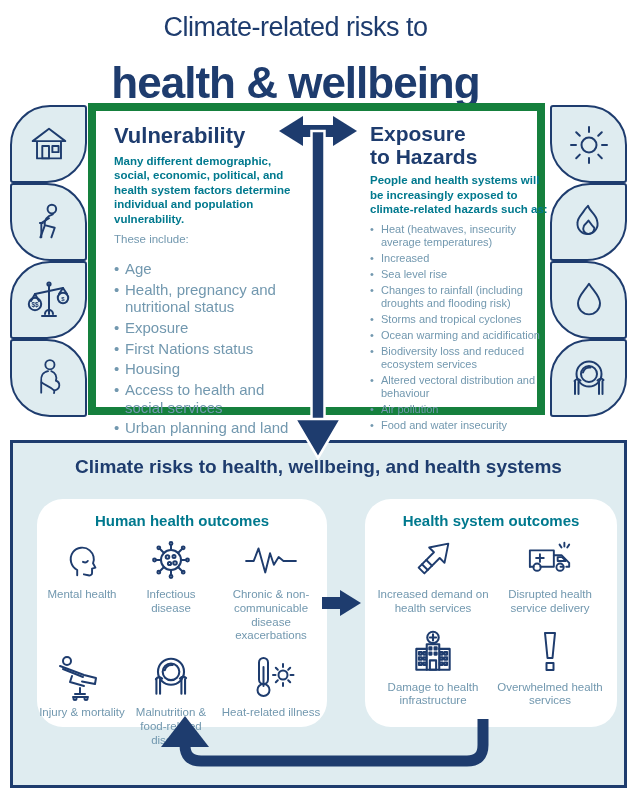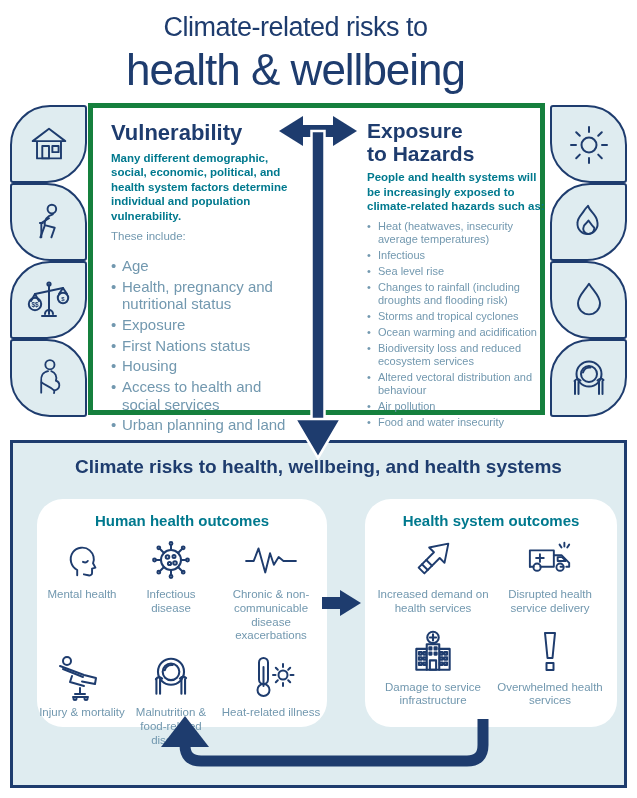--- a/index.html
+++ b/index.html
@@ -3,25 +3,25 @@
 <meta charset="utf-8">
 <style>
   * { margin:0; padding:0; box-sizing:border-box; }
   html,body { background:#ffffff; }
   body { font-family:"Liberation Sans", sans-serif; }
   #page { position:relative; width:637px; height:798px; background:#fff; overflow:hidden; }
 
   
   .title { position:absolute; top:12px; left:0; width:591px; text-align:center; color:#1e3c6e; }
   .title .t1 { font-size:27px; font-weight:400; letter-spacing:-0.5px; }
-  .title .t2 { font-size:44px; font-weight:400; letter-spacing:-1px; margin-top:2px; }
+  .title .t2 { font-size:44px; font-weight:700; letter-spacing:-1px; margin-top:15px; }
 
   
   .main-box { position:absolute; left:88px; top:103px; width:457px; height:312px;
-              border:5px solid #15803d; background:#fff; }
+              border:8px solid #15803d; background:#fff; }
   .col { position:absolute; top:12px; }
   .col-vuln { left:18px; width:185px; }
   .col-expo { left:274px; width:178px; }
   h2.colhead { color:#1e3c6e; font-weight:700; }
   .col-vuln h2 { font-size:22px; margin-bottom:5px; }
   .col-expo h2 { font-size:21px; line-height:1.08; max-width:120px; margin-bottom:5px; }
   .intro { color:#00798e; font-weight:700; font-size:11.5px; line-height:1.25; margin-bottom:7px; }
   .include { color:#7298af; font-size:11.5px; margin-bottom:15px; }
   ul.blist { list-style:none; }
   ul.blist li { position:relative; padding-left:11px; color:#7298af; font-size:15px;
@@ -157,21 +157,21 @@
         <li>Urban planning and land use</li>
         <li>Leadership and governance</li>
         <li>Technology and data</li>
       </ul>
     </div>
     <div class="col col-expo">
       <h2 class="colhead">Exposure to Hazards</h2>
       <p class="intro">People and health systems will be increasingly exposed to climate-related hazards such as:</p>
       <ul class="blist">
         <li>Heat (heatwaves, insecurity average temperatures)</li>
-        <li>Infectious</li>
+        <li>Increased</li>
         <li>Sea level rise</li>
         <li>Changes to rainfall (including droughts and flooding risk)</li>
         <li>Storms and tropical cyclones</li>
         <li>Ocean warming and acidification</li>
         <li>Biodiversity loss and reduced ecosystem services</li>
         <li>Altered vectoral distribution and behaviour</li>
         <li>Air pollution</li>
         <li>Food and water insecurity</li>
       </ul>
     </div>
@@ -294,21 +294,21 @@
             <circle cx="24" cy="10" r="5.5"></circle>
             <path d="M24 7 v6 M21 10 h6"></path>
             <path d="M18 16.5 h12 V41 h-12 z"></path>
             <rect x="21" y="32" width="6" height="9"></rect>
             <path d="M18 21 h-10 V41 h10 M30 21 h10 V41 h-10"></path>
             <path d="M10.5 24 h2.5 v2.5 h-2.5 z M15 24 h2.5 v2.5 h-2.5 z M10.5 29 h2.5 v2.5 h-2.5 z M15 29 h2.5 v2.5 h-2.5 z M10.5 34 h2.5 v2.5 h-2.5 z M15 34 h2.5 v2.5 h-2.5 z"></path>
             <path d="M30.5 24 h2.5 v2.5 h-2.5 z M35 24 h2.5 v2.5 h-2.5 z M30.5 29 h2.5 v2.5 h-2.5 z M35 29 h2.5 v2.5 h-2.5 z M30.5 34 h2.5 v2.5 h-2.5 z M35 34 h2.5 v2.5 h-2.5 z"></path>
             <path d="M20.5 19.5 h2 v2 h-2 z M25.5 19.5 h2 v2 h-2 z M20.5 24.5 h2 v2 h-2 z M25.5 24.5 h2 v2 h-2 z"></path>
           </svg>
             </div>
-          <div class="olabel">Damage to service infrastructure</div>
+          <div class="olabel">Damage to health infrastructure</div>
         </div>
         <div class="ocell">
           <div class="oicon">
               <svg class="ic" width="44" height="48" viewBox="0 0 44 48">
             <path d="M17 5 h10 L24.5 30 h-5 Z"></path>
             <rect x="18.5" y="35" width="7" height="7"></rect>
           </svg>
             </div>
           <div class="olabel">Overwhelmed health services</div>
         </div>

